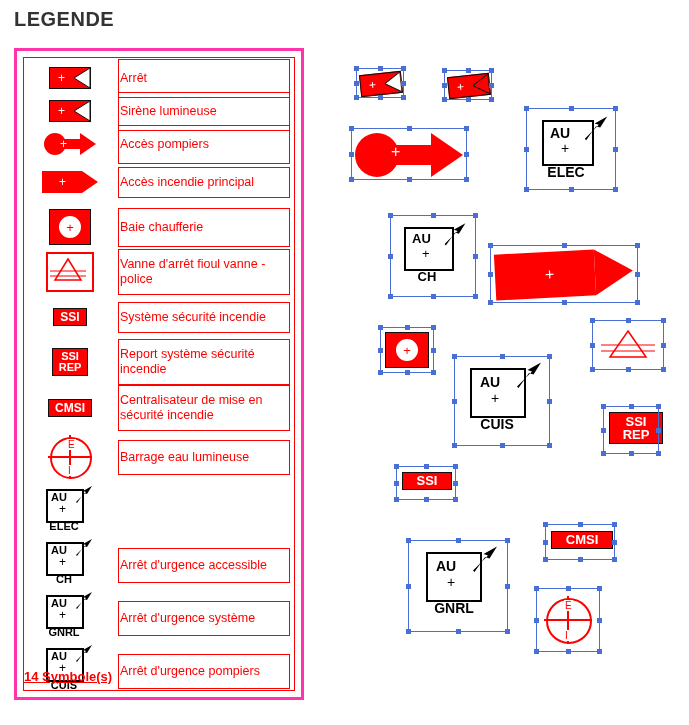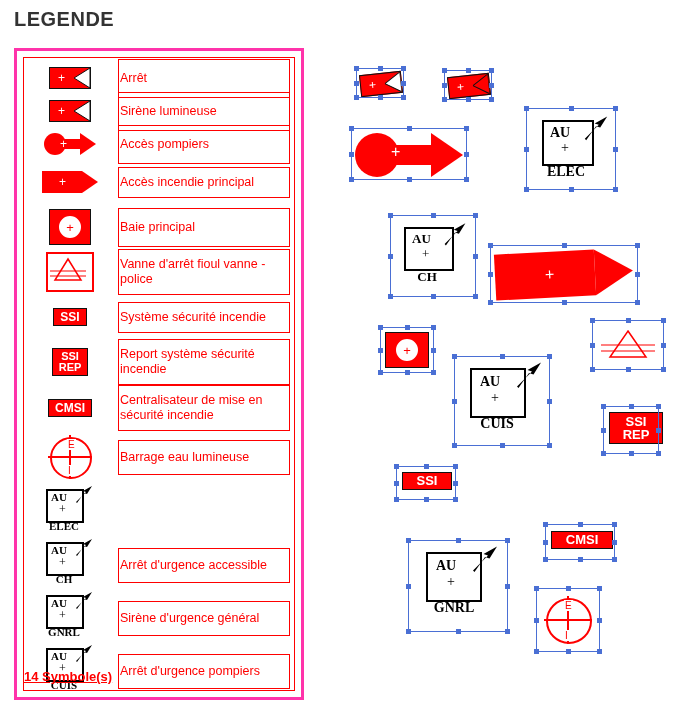--- a/index.html
+++ b/index.html
@@ -92,21 +92,21 @@
 
   
   .barrage{width:44px;height:44px;position:relative;}
   .barrage .ring{position:absolute;left:2px;top:2px;width:38px;height:38px;border-radius:50%;border:2px solid #ff0000;}
   .barrage .hline{position:absolute;left:0px;top:21px;width:44px;height:2px;background:#ff0000;}
   .barrage .vline{position:absolute;left:21px;top:0px;width:2px;height:44px;background:#ff0000;}
   .barrage .e{position:absolute;left:19px;top:4px;font-size:10px;color:#ff0000;background:#fff;padding:0 1px;}
   .barrage .i{position:absolute;left:19px;bottom:3px;font-size:10px;color:#ff0000;background:#fff;padding:0 1px;}
 
   
-  .aubox{width:52px;height:46px;position:relative;font-family:Liberation Serif, serif;}
+  .aubox{width:52px;height:46px;position:relative;}
   .aubox .sq{position:absolute;left:2px;top:0px;width:34px;height:30px;border:2px solid #000;background:#fff;}
   .aubox .au{position:absolute;left:7px;top:2px;font-size:11px;font-weight:bold;color:#000;}
   .aubox .pl{position:absolute;left:15px;top:13px;font-size:12px;color:#000;}
   .aubox .bolt{position:absolute;left:30px;top:-3px;width:20px;height:18px;}
   .aubox .sub{position:absolute;left:0;top:31px;width:40px;text-align:center;font-size:11px;font-weight:bold;color:#000;}
 
   
   #canvas{position:absolute;left:318px;top:0;width:371px;height:725px;}
   .obj{position:absolute;}
   .selbox{position:absolute;border:1px solid #4a6fd4;box-sizing:border-box;}
@@ -184,21 +184,21 @@
 
     <div class="legend-row" style="top:148px;height:42px">
       <div class="sym-cell">
         <div class="sym baie">
             <span class="c"></span>
             <span class="p">+</span>
           </div>
       </div>
       <div class="txt-cell">
         <span class="tbox"></span>
-        <span class="tlabel">Baie principal</span>
+        <span class="tlabel">Baie chaufferie</span>
       </div>
     </div>
 
     <div class="legend-row" style="top:192px;height:44px">
       <div class="sym-cell">
         <div class="sym" style="width:44px;height:36px;border:2px solid #ff0000;background:#fff;position:relative;">
           <svg width="40" height="32" viewBox="0 0 40 32" style="position:absolute;left:0;top:0">
             <polygon points="20,5 33,26 7,26" fill="none" stroke="#ff0000" stroke-width="1.5"></polygon>
             <line x1="2" y1="17" x2="38" y2="17" stroke="#ff0000" stroke-width="1"></line>
             <line x1="2" y1="22" x2="38" y2="22" stroke="#ff0000" stroke-width="1"></line>
@@ -299,21 +299,21 @@
           <span class="au">AU</span>
           <span class="pl">+</span>
           <svg class="bolt" viewBox="0 0 20 18">
               <polygon points="2,16 12,6 9,5 18,0 13,8 10,7 3,17" fill="#000"></polygon>
             </svg>
           <span class="sub">GNRL</span>
         </div>
       </div>
       <div class="txt-cell">
         <span class="tbox" style="top:-10px;bottom:-10px"></span>
-        <span class="tlabel">Sirène d'urgence général</span>
+        <span class="tlabel">Arrêt d'urgence système</span>
       </div>
     </div>
 
     <div class="legend-row" style="top:587px;height:52px">
       <div class="sym-cell">
         <div class="sym aubox">
           <span class="sq"></span>
           <span class="au">AU</span>
           <span class="pl">+</span>
           <svg class="bolt" viewBox="0 0 20 18">

